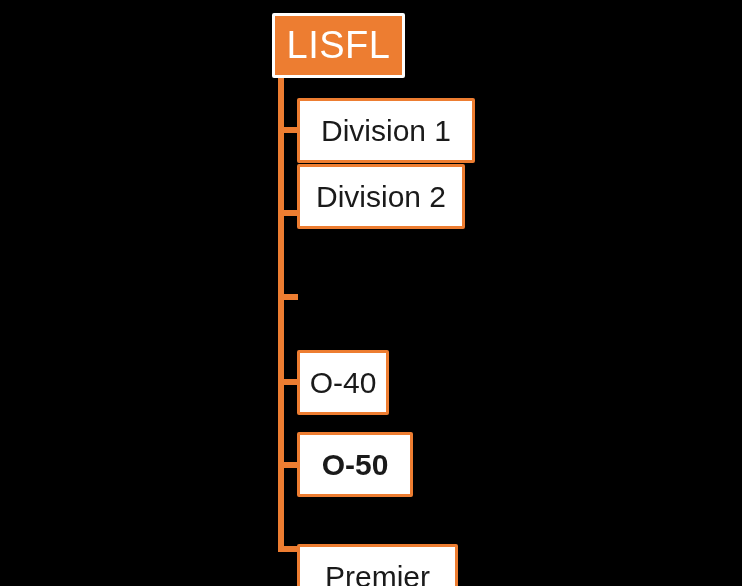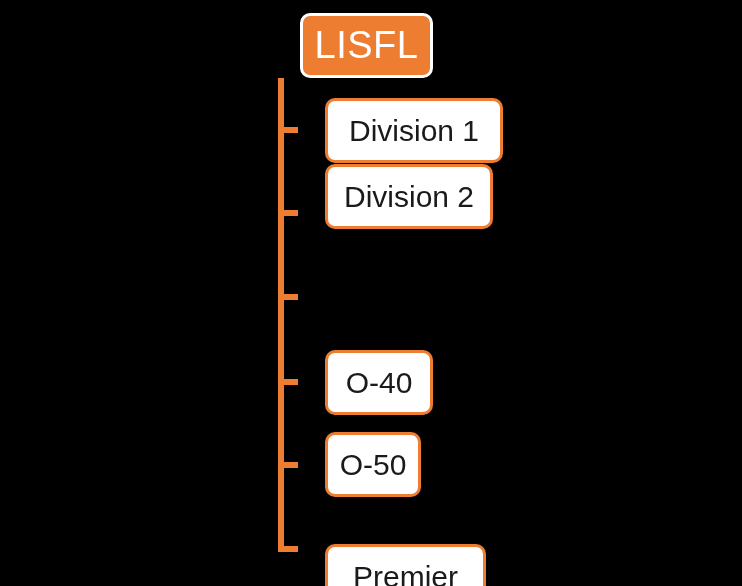--- a/index.html
+++ b/index.html
@@ -37,23 +37,22 @@
   .stub-4 { top: 379px; }
   .stub-5 { top: 462px; }
   .stub-6 { top: 546px; }
   
   .node {
     position: absolute;
     box-sizing: border-box;
     display: flex;
     align-items: center;
     justify-content: center;
-    border-radius: 10px;
+    border-radius: 2px;
     white-space: nowrap;
-    margin-left: 28px;
   }
   .node.root {
     left: 272px;
     top: 13px;
     width: 133px;
     height: 65px;
     background: #ED7D31;
     border: 3px solid #FFFFFF;
     color: #FFFFFF;
     font-size: 38px;
@@ -63,22 +62,22 @@
     left: 297px;
     height: 65px;
     background: #FFFFFF;
     border: 3px solid #ED7D31;
     color: #1A1A1A;
     font-size: 30px;
   }
   .child-1 { top: 98px;  width: 178px; }
   .child-2 { top: 164px; width: 168px; }
   .child-3 { top: 265px; width: 108px; }
-  .child-4 { top: 350px; width: 108px; }
-  .child-5 { top: 432px; width: 96px; }
+  .child-4 { top: 350px; width: 92px; }
+  .child-5 { top: 432px; width: 116px; font-weight: bold; }
   .child-6 { top: 544px; width: 161px; }
 </style>
 </head>
 <body>
 
 <div class="canvas">
 
   <div class="trunk"></div>
   <div class="stub stub-1"></div>
   <div class="stub stub-2"></div>

